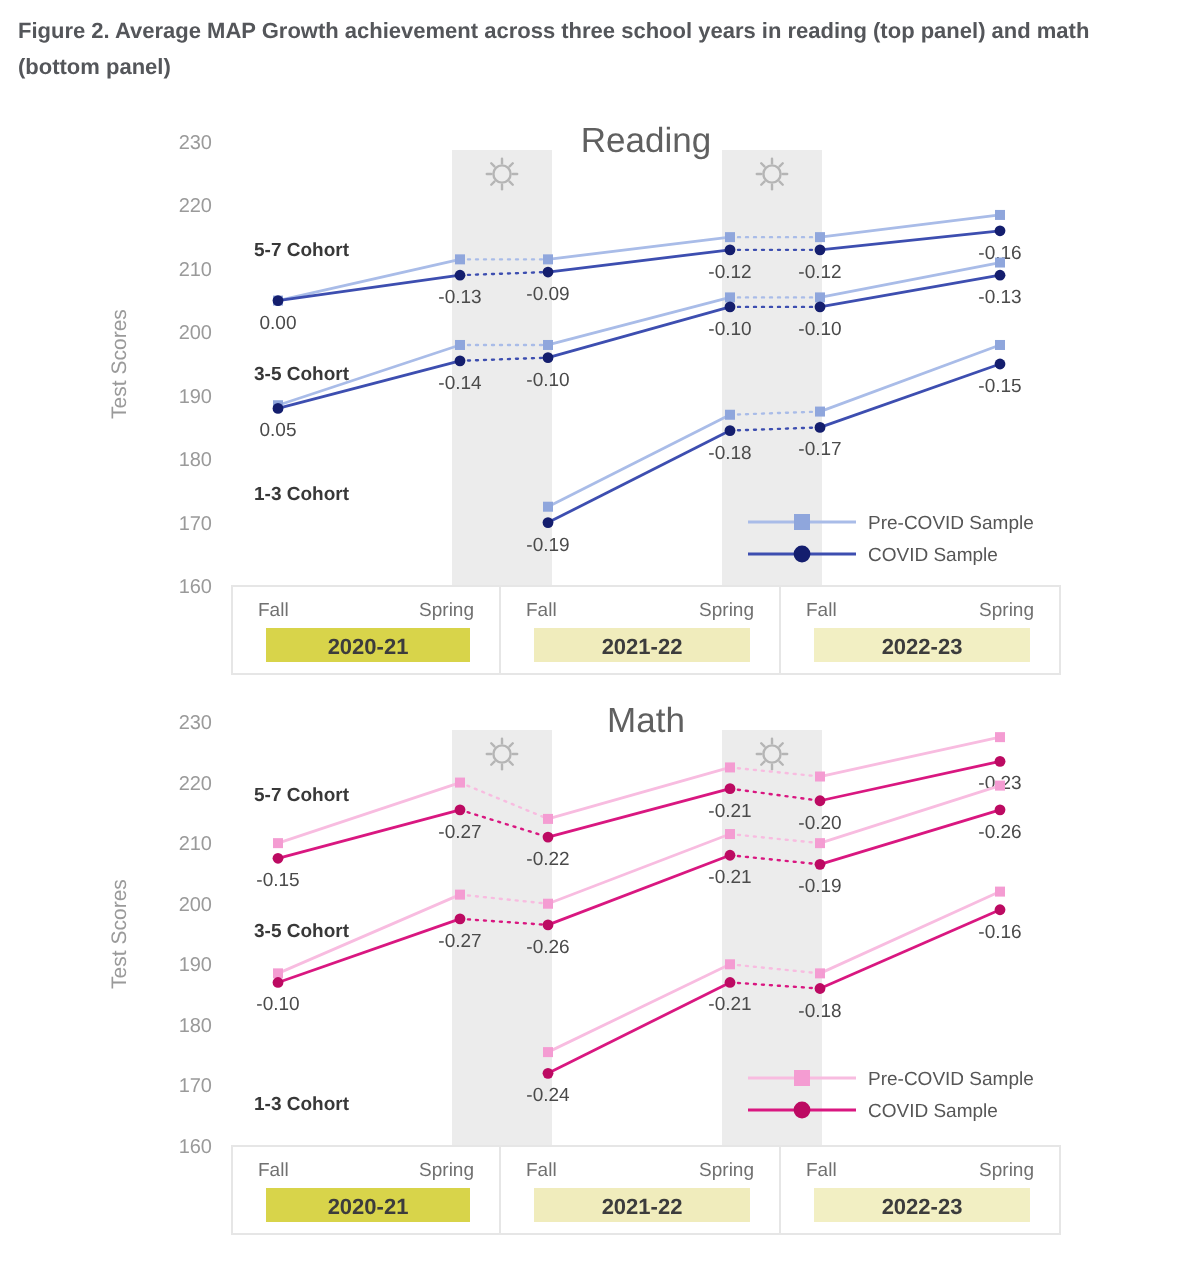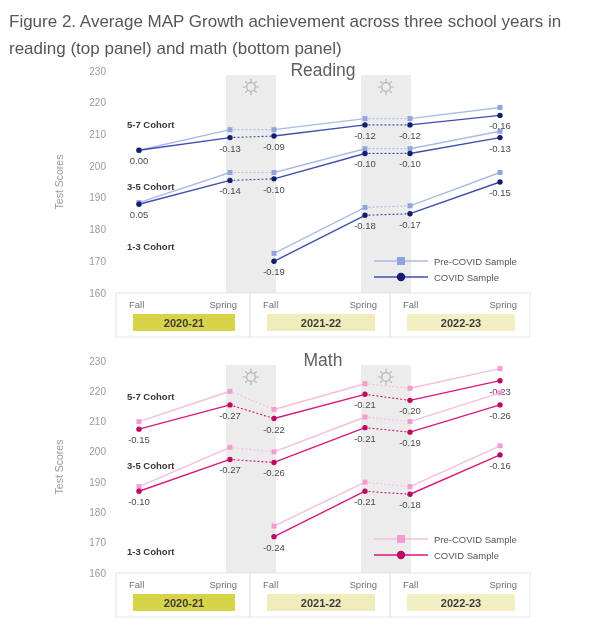--- a/index.html
+++ b/index.html
@@ -7,22 +7,22 @@
     position:relative;
     width:600px;height:633px;
     background:#ffffff;
     font-family:"Liberation Sans", sans-serif;
     overflow:hidden;
   }
   .caption{
     position:absolute;
     left:9px;top:8px;
     width:576px;
-    font-size:17px;
-    font-weight:normal;
+    font-size:11px;
+    font-weight:bold;
     color:#54565A;
     line-height:1.6;
   }
   svg.chart{position:absolute;left:0;display:block;}
   #chart-0{top:50px;}
   #chart-1{top:340px;}
   text{font-family:"Liberation Sans", sans-serif;}
 </style>
 </head>
 <body>

